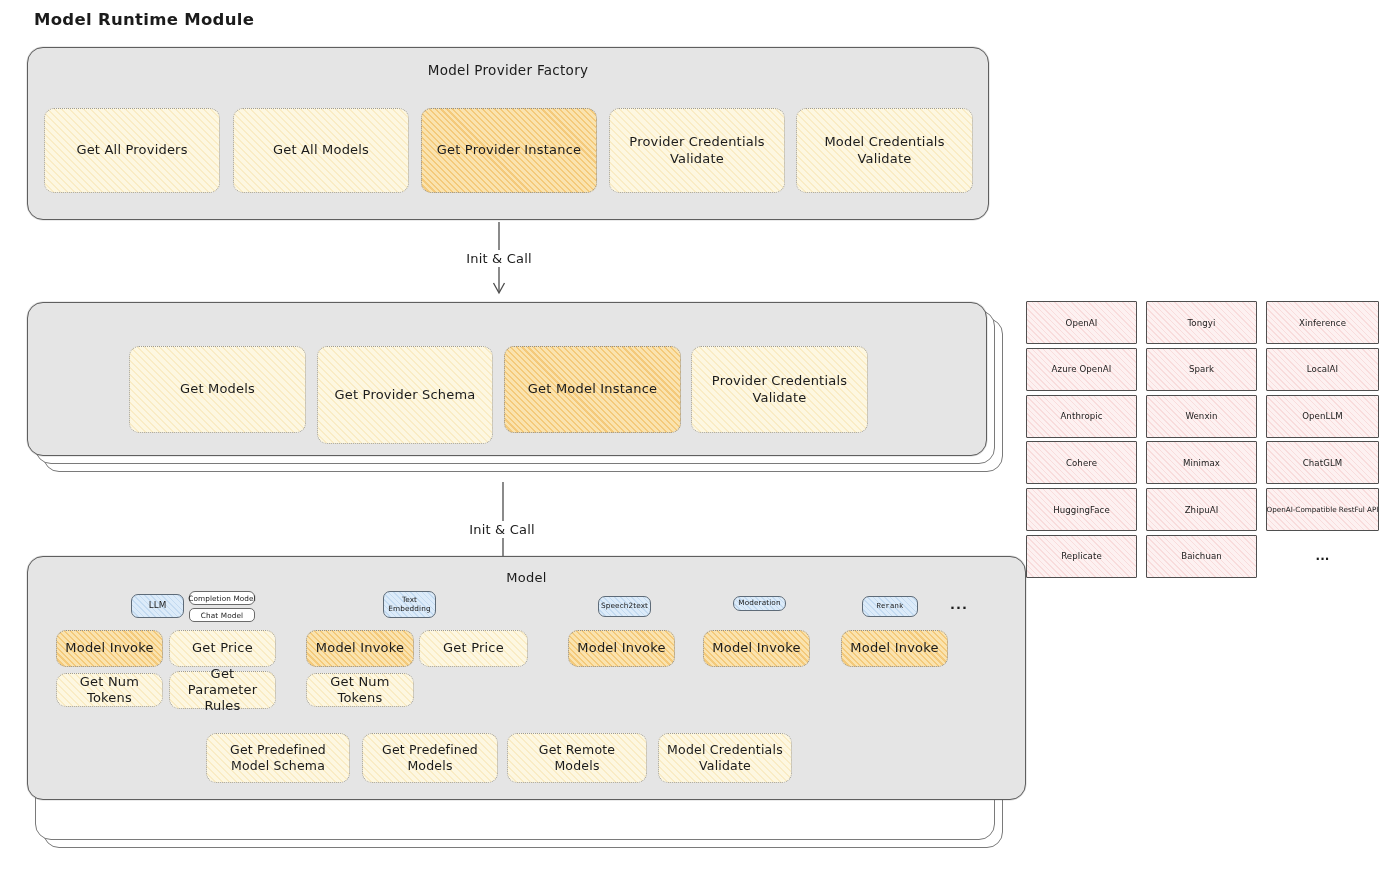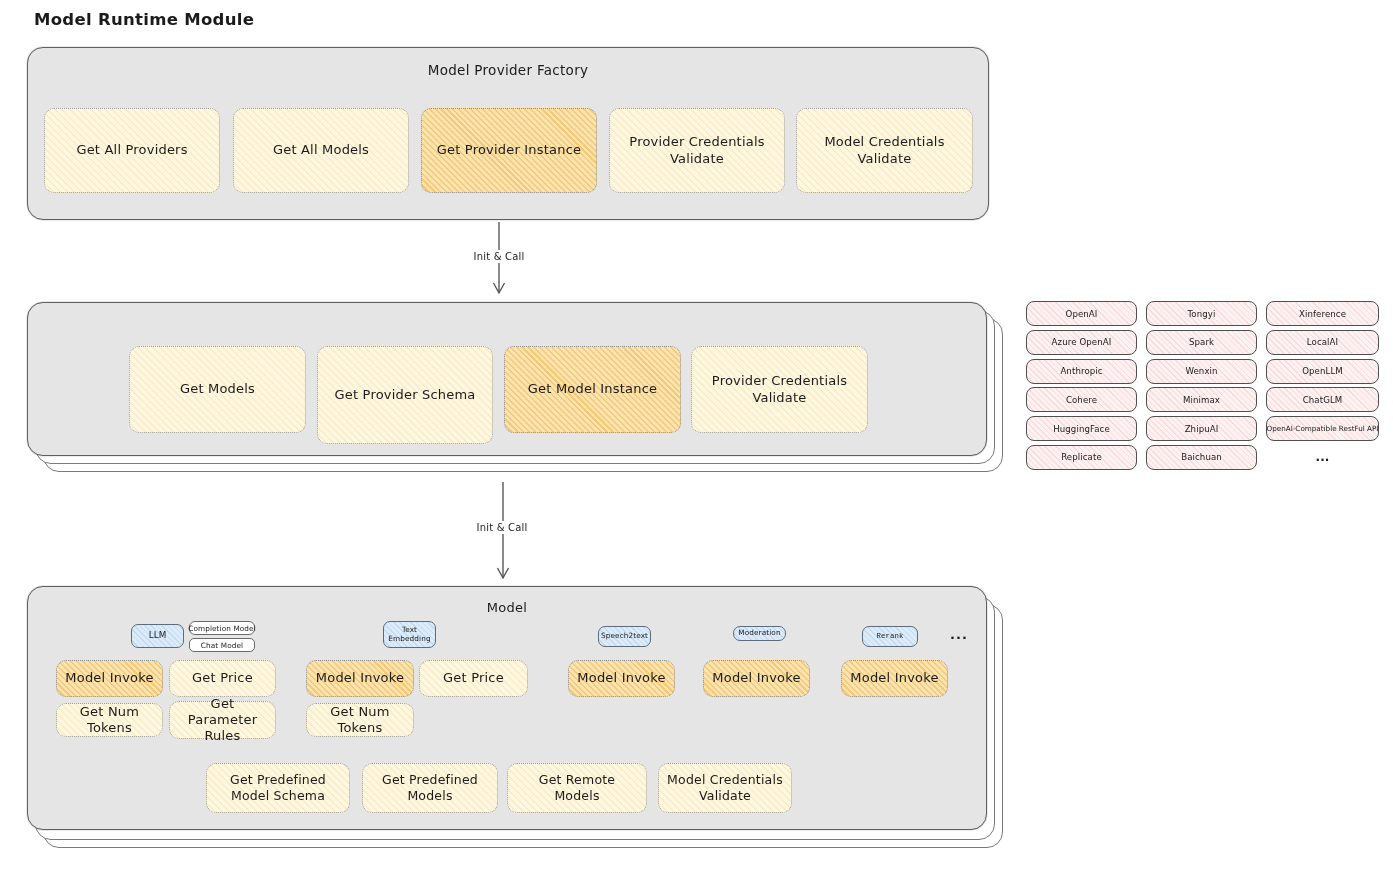--- a/index.html
+++ b/index.html
@@ -44,23 +44,23 @@
       rgba(0,0,0,0) 1.5px, rgba(0,0,0,0) 4.2px);
     border-color:#8f8f8f;
   }
   
   .chips{
     left:1026px;top:301px;width:339px;
     display:grid;grid-template-columns:111px 111px 113px;
     column-gap:9px;row-gap:3.8px;
   }
   .chip{
-    height:25px;box-sizing:border-box;
+    height:43px;box-sizing:border-box;
     display:flex;align-items:center;justify-content:center;
-    border:1.3px solid #4f4f4f;border-radius:8px;
+    border:1.3px solid #4f4f4f;border-radius:1px;
     background-color:#fdf1f1;
     background-image:repeating-linear-gradient(45deg,
       rgba(226,110,110,.16) 0px, rgba(226,110,110,.16) 1px,
       rgba(0,0,0,0) 1px, rgba(0,0,0,0) 4px);
     font-size:8.6px;letter-spacing:.1px;white-space:nowrap;
   }
   .chip.wide{font-size:7.2px;letter-spacing:0;}
   .chip.plain{border:none;background:none;font-size:12px;font-weight:700;}
   
   .badge-blue{
@@ -77,21 +77,21 @@
   .badge-white{
     position:absolute;display:flex;align-items:center;justify-content:center;
     box-sizing:border-box;background:#fff;
     border:1.1px solid #6a6a6a;border-radius:5px;
     font-size:7.3px;letter-spacing:.1px;white-space:nowrap;
   }
   .ellipsis{font-size:13px;font-weight:700;letter-spacing:1px;}
   
   .arrow-label{
     position:absolute;transform:translateX(-50%);
-    background:#fff;padding:1px 4px;font-size:10px;letter-spacing:.2px;
+    background:#fff;padding:1px 4px;font-size:13px;letter-spacing:.2px;
     white-space:nowrap;z-index:5;
   }
   svg.arrow{position:absolute;overflow:visible;}
 </style>
 </head>
 <body>
 
 <div class="abs page-title">Model Runtime Module</div>
 
 <div class="abs frame" style="left:27px;top:47px;width:960px;height:171px;">
@@ -140,21 +140,21 @@
 </div>
 
 <svg class="arrow" style="left:495px;top:482px;" width="16" height="100">
   <line x1="8" y1="0" x2="8" y2="95" stroke="#4c4c4c" stroke-width="1.3"></line>
   <polyline points="2.5,86 8,96 13.5,86" fill="none" stroke="#4c4c4c" stroke-width="1.3"></polyline>
 </svg>
 <div class="arrow-label" style="left:502px;top:521px;">Init &amp; Call</div>
 
 <div class="abs stack-layer" style="left:43px;top:604px;width:958px;height:242px;"></div>
 <div class="abs stack-layer" style="left:35px;top:596px;width:958px;height:242px;"></div>
-<div class="abs frame" style="left:27px;top:586px;width:958px;height:242px;">
+<div class="abs frame" style="left:27px;top:556px;width:958px;height:242px;padding-left:39px;">
   <div class="frame-title" style="top:13px;font-size:13px;">Model</div>
 
   <div class="badge-blue" style="left:103px;top:37px;width:53px;height:24px;">LLM</div>
   <div class="badge-white" style="left:161px;top:34px;width:66px;height:14px;border-radius:6px;">Completion Model</div>
   <div class="badge-white" style="left:161px;top:51px;width:66px;height:14px;">Chat Model</div>
   <div class="badge-blue tiny" style="left:355px;top:34px;width:53px;height:27px;padding:0 3px;">Text Embedding</div>
   <div class="badge-blue tiny" style="left:570px;top:39px;width:53px;height:21px;">Speech2text</div>
   <div class="badge-blue tiny" style="left:705px;top:39px;width:53px;height:15px;">Moderation</div>
   <div class="badge-blue tiny" style="left:834px;top:39px;width:56px;height:21px;font-family:Liberation Mono, monospace;">Rerank</div>
   <div class="abs ellipsis" style="left:922px;top:40px;">...</div>

